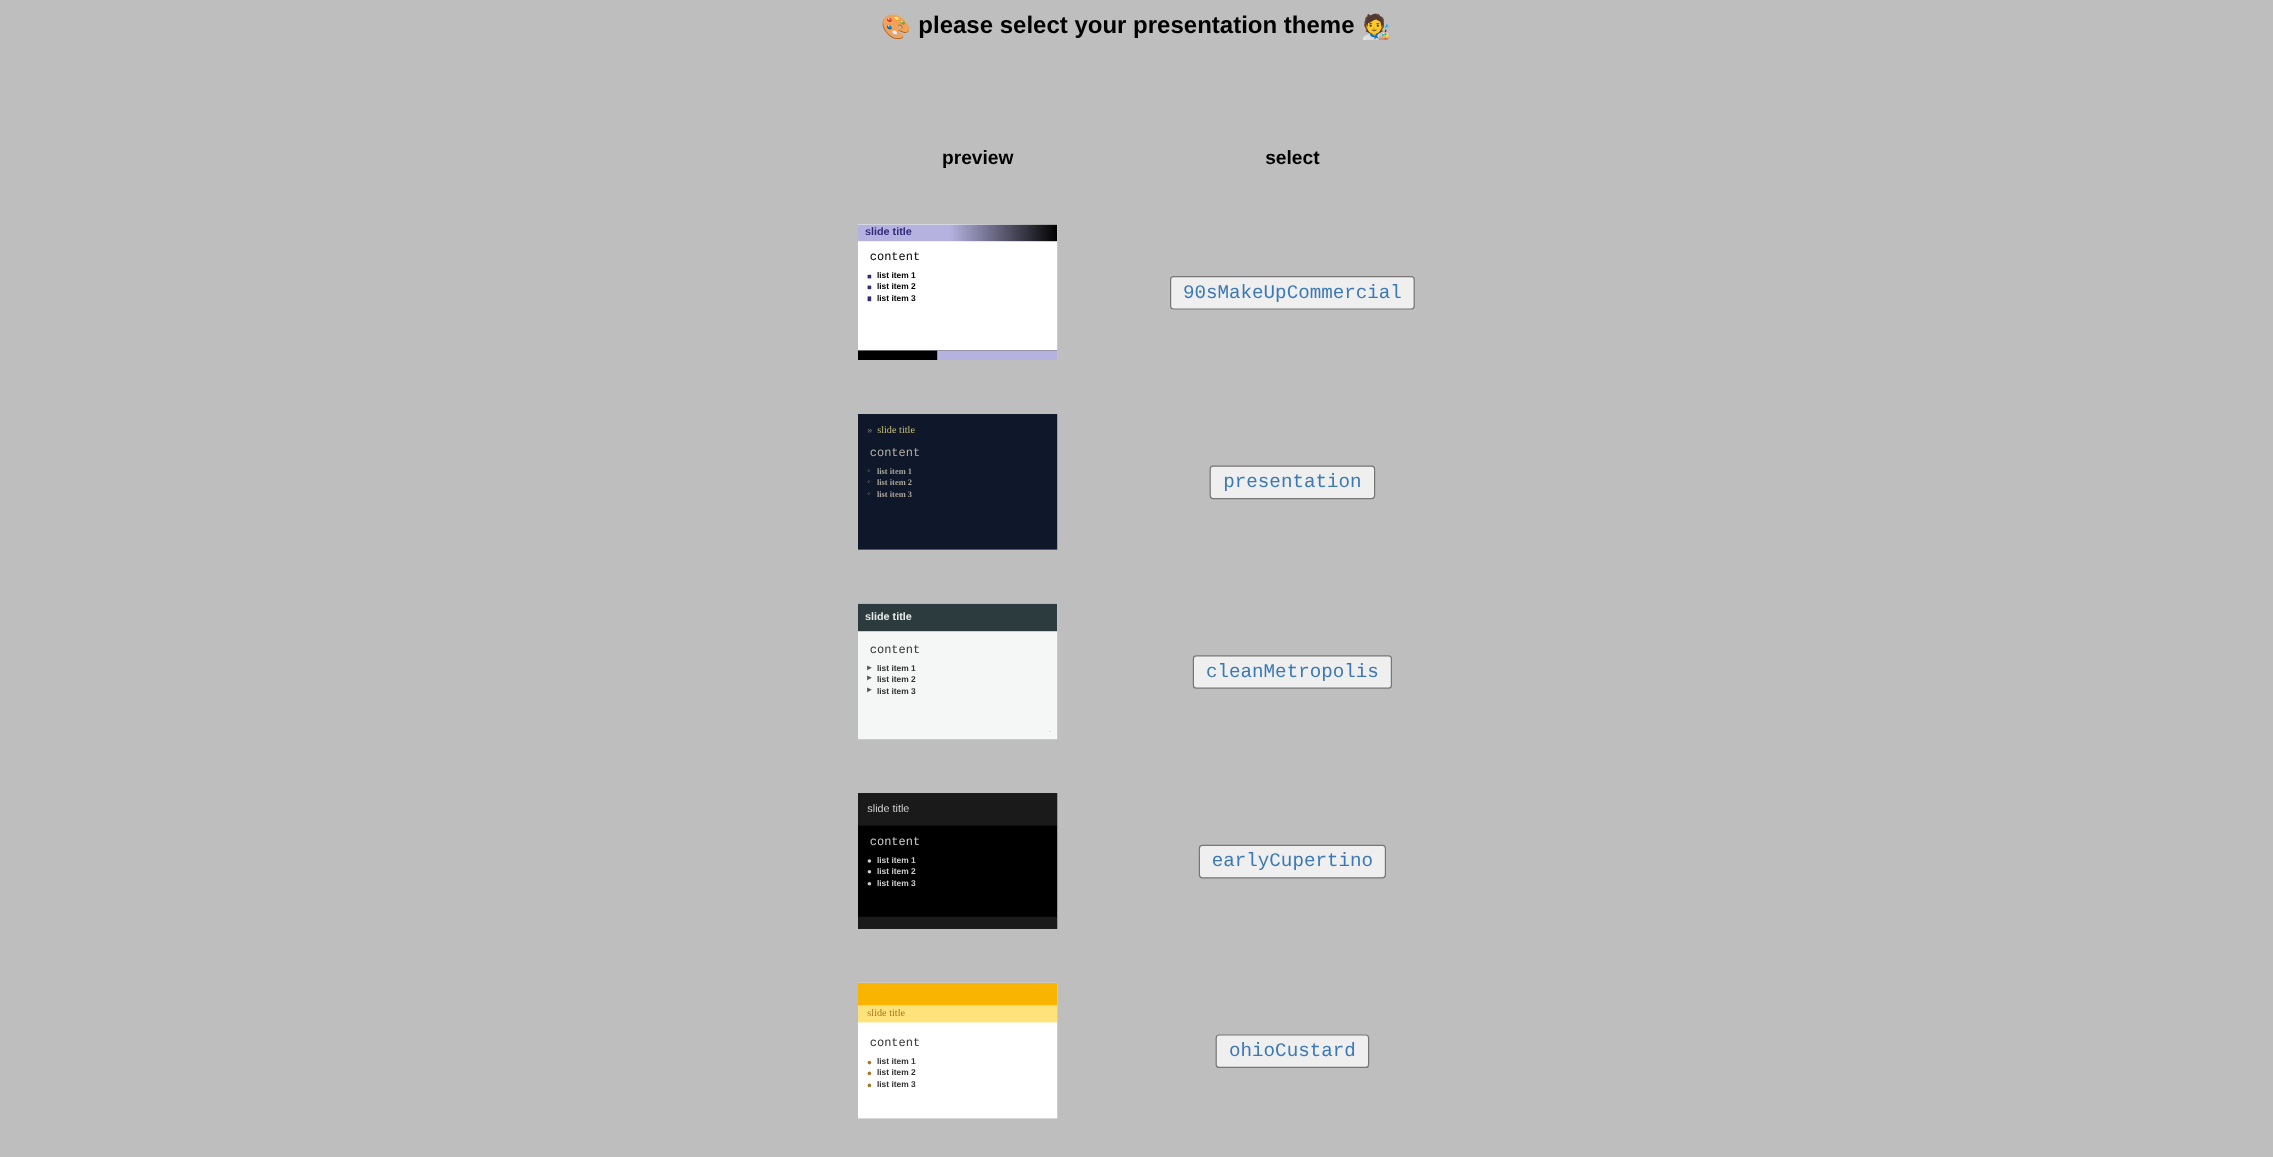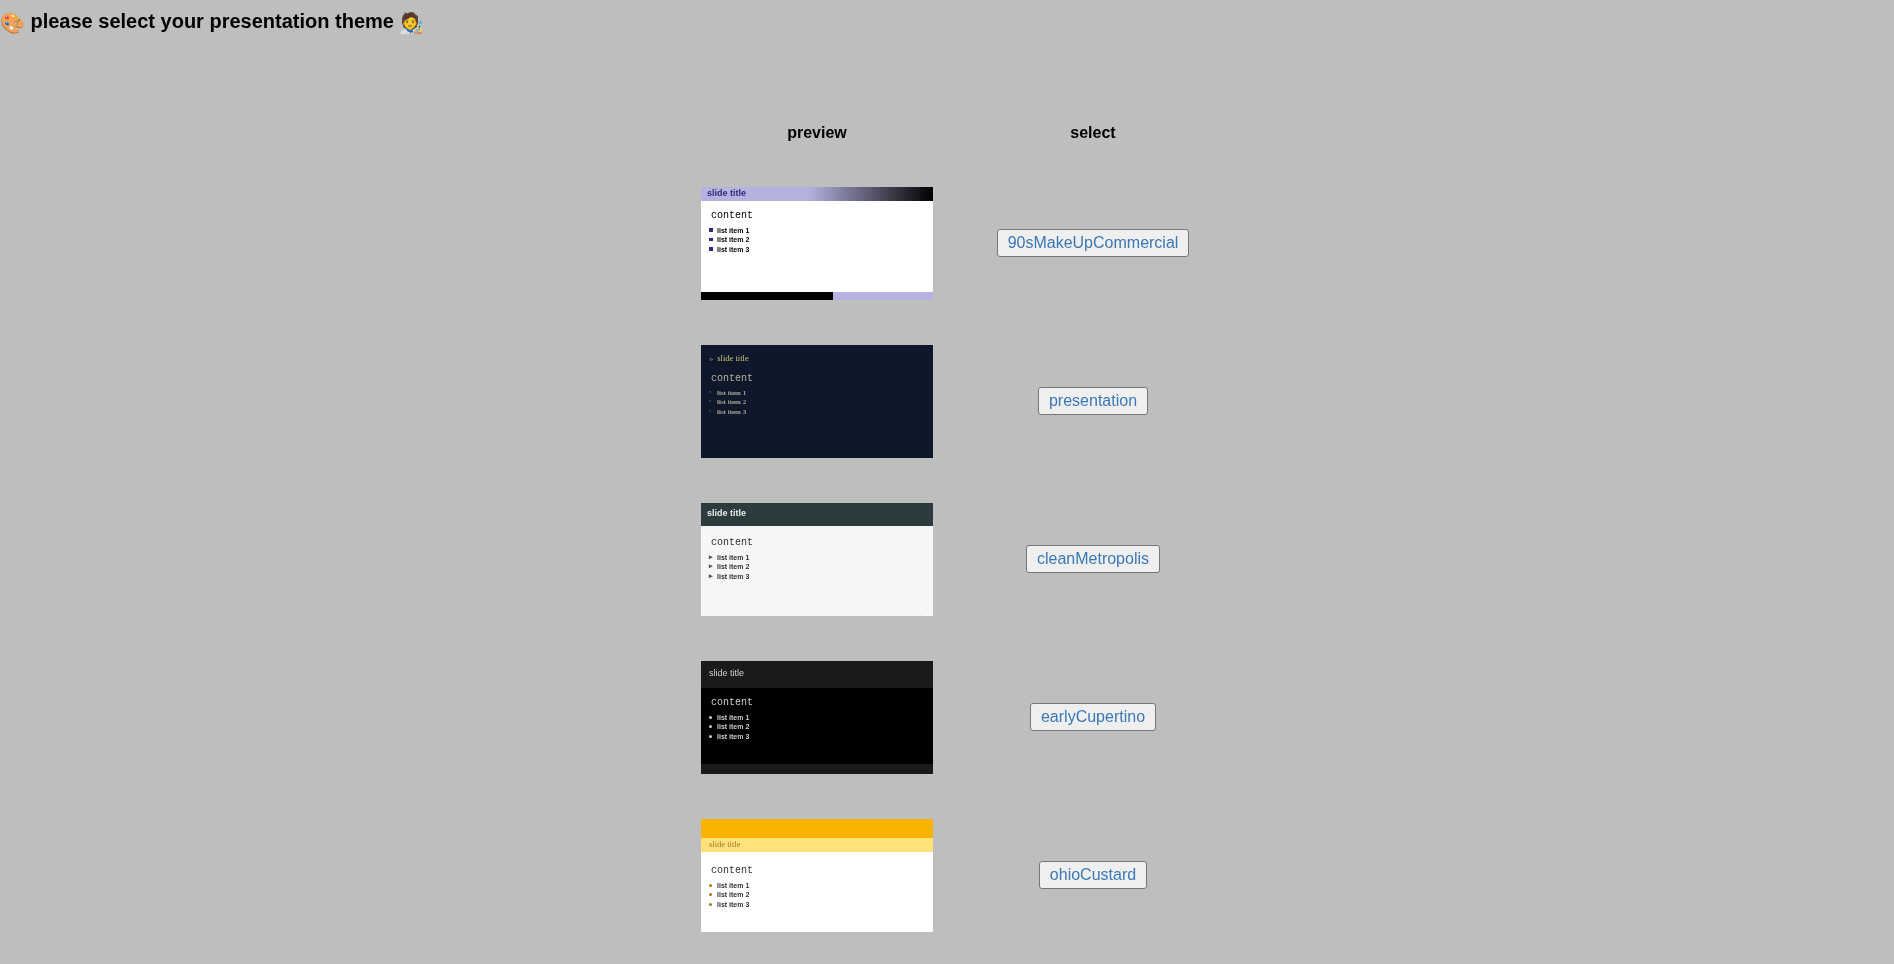--- a/index.html
+++ b/index.html
@@ -5,21 +5,21 @@
   * { box-sizing: border-box; margin: 0; padding: 0; }
   body {
     background: #bebebe;
     font-family: -apple-system, BlinkMacSystemFont, "Segoe UI", Helvetica, Arial, sans-serif;
     color: #000;
     width: 1894px;
     min-height: 964px;
     overflow: hidden;
   }
   .page-title {
-    text-align: left;
+    text-align: center;
     font-size: 20px;
     font-weight: 700;
     padding-top: 10px;
     padding-bottom: 4px;
   }
   .page-title .emoji { font-size: 20px; vertical-align: middle; }
   table.theme-table {
     margin: 40px auto 0 auto;
     border-collapse: separate;
     border-spacing: 60px 45px;
@@ -36,29 +36,29 @@
   }
   .preview-cell { width: 200px; }
   .select-cell { width: 200px; }
 
   .theme-button {
     display: inline-block;
     background: #efefef;
     border: 1.5px solid #767676;
     border-radius: 3px;
     padding: 4px 10px;
-    font-family: Liberation Sans, sans-serif;
+    font-family: Liberation Mono, monospace;
     font-size: 16px;
     color: #3b78b5;
     cursor: pointer;
   }
 
   
   .preview {
-    width: 232px;
+    width: 166px;
     height: 113px;
     background: #fff;
     position: relative;
     overflow: hidden;
     text-align: left;
     font-size: 7px;
     line-height: 1.3;
   }
   .preview .ptitle {
     font-weight: 600;

